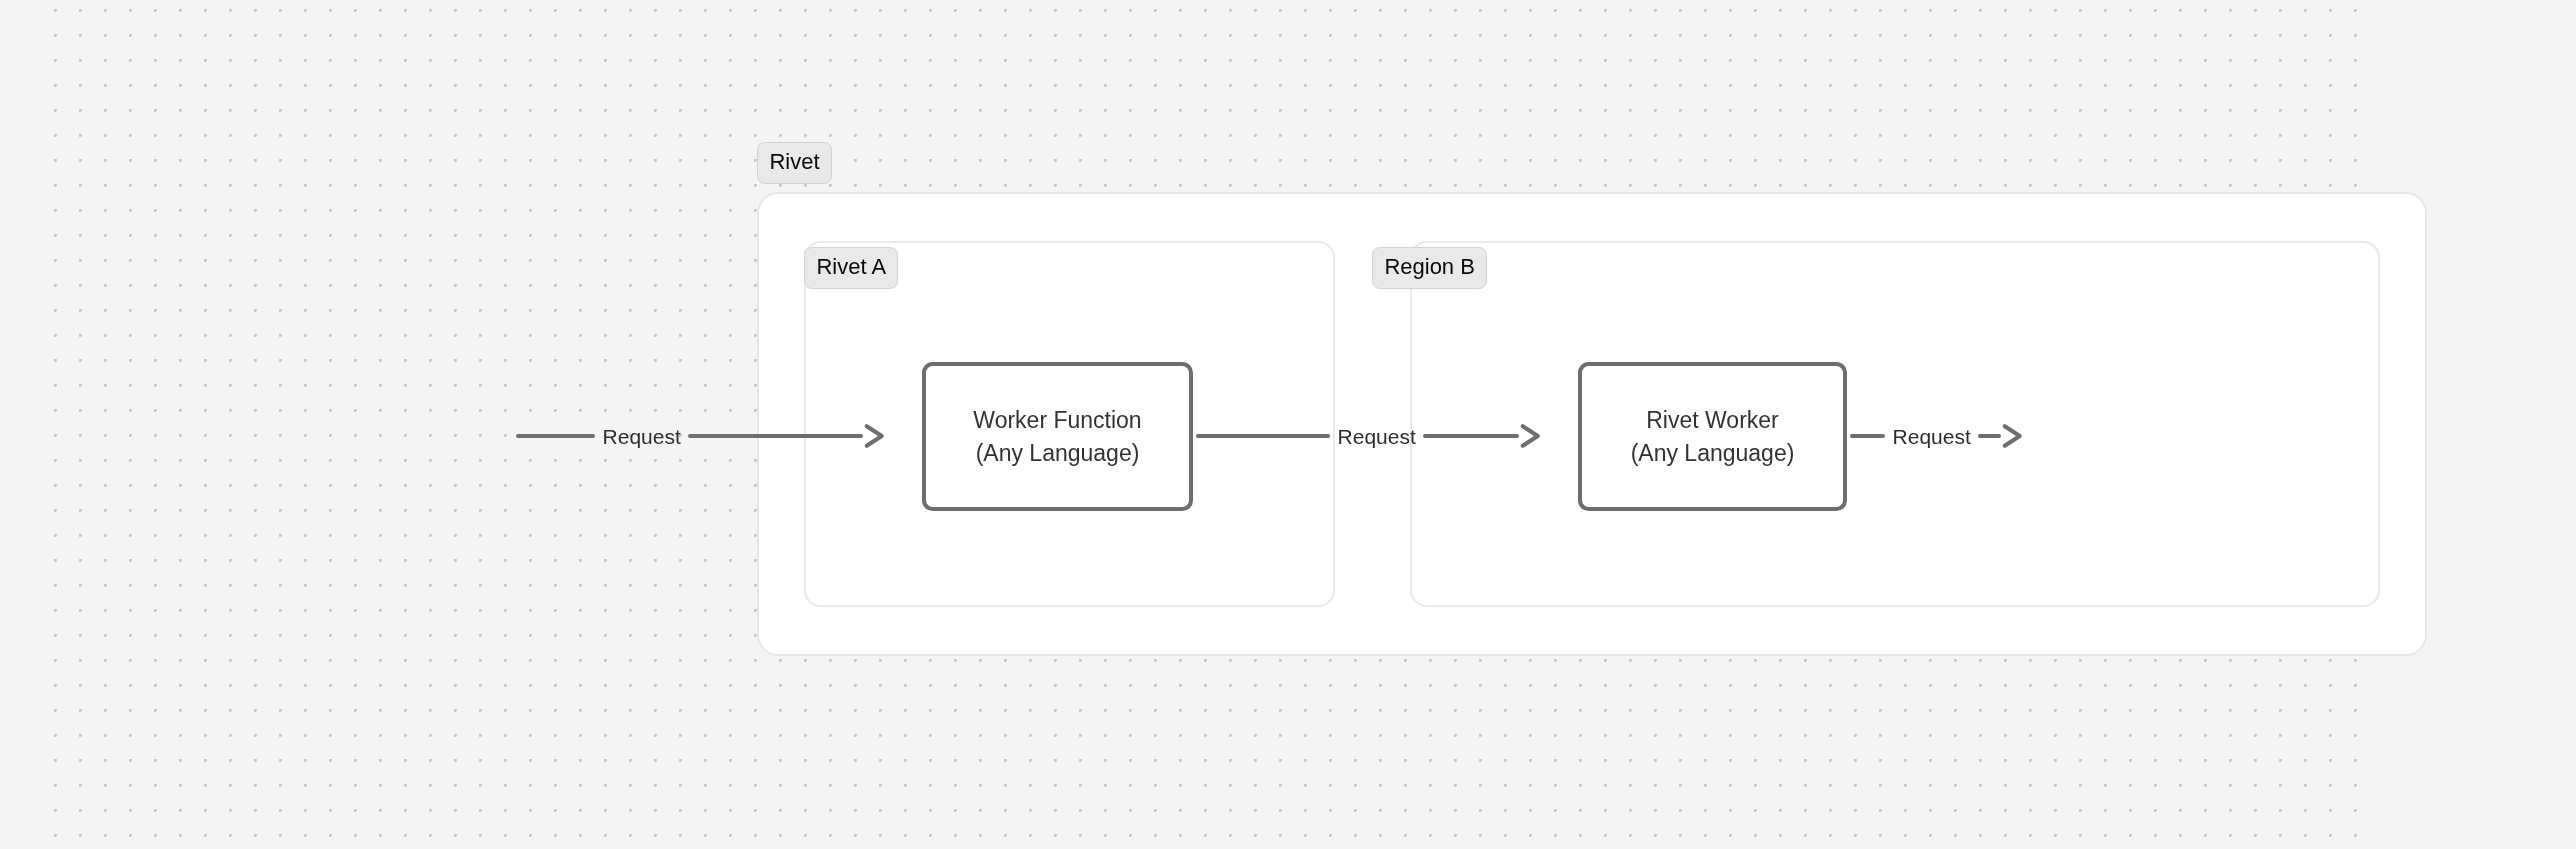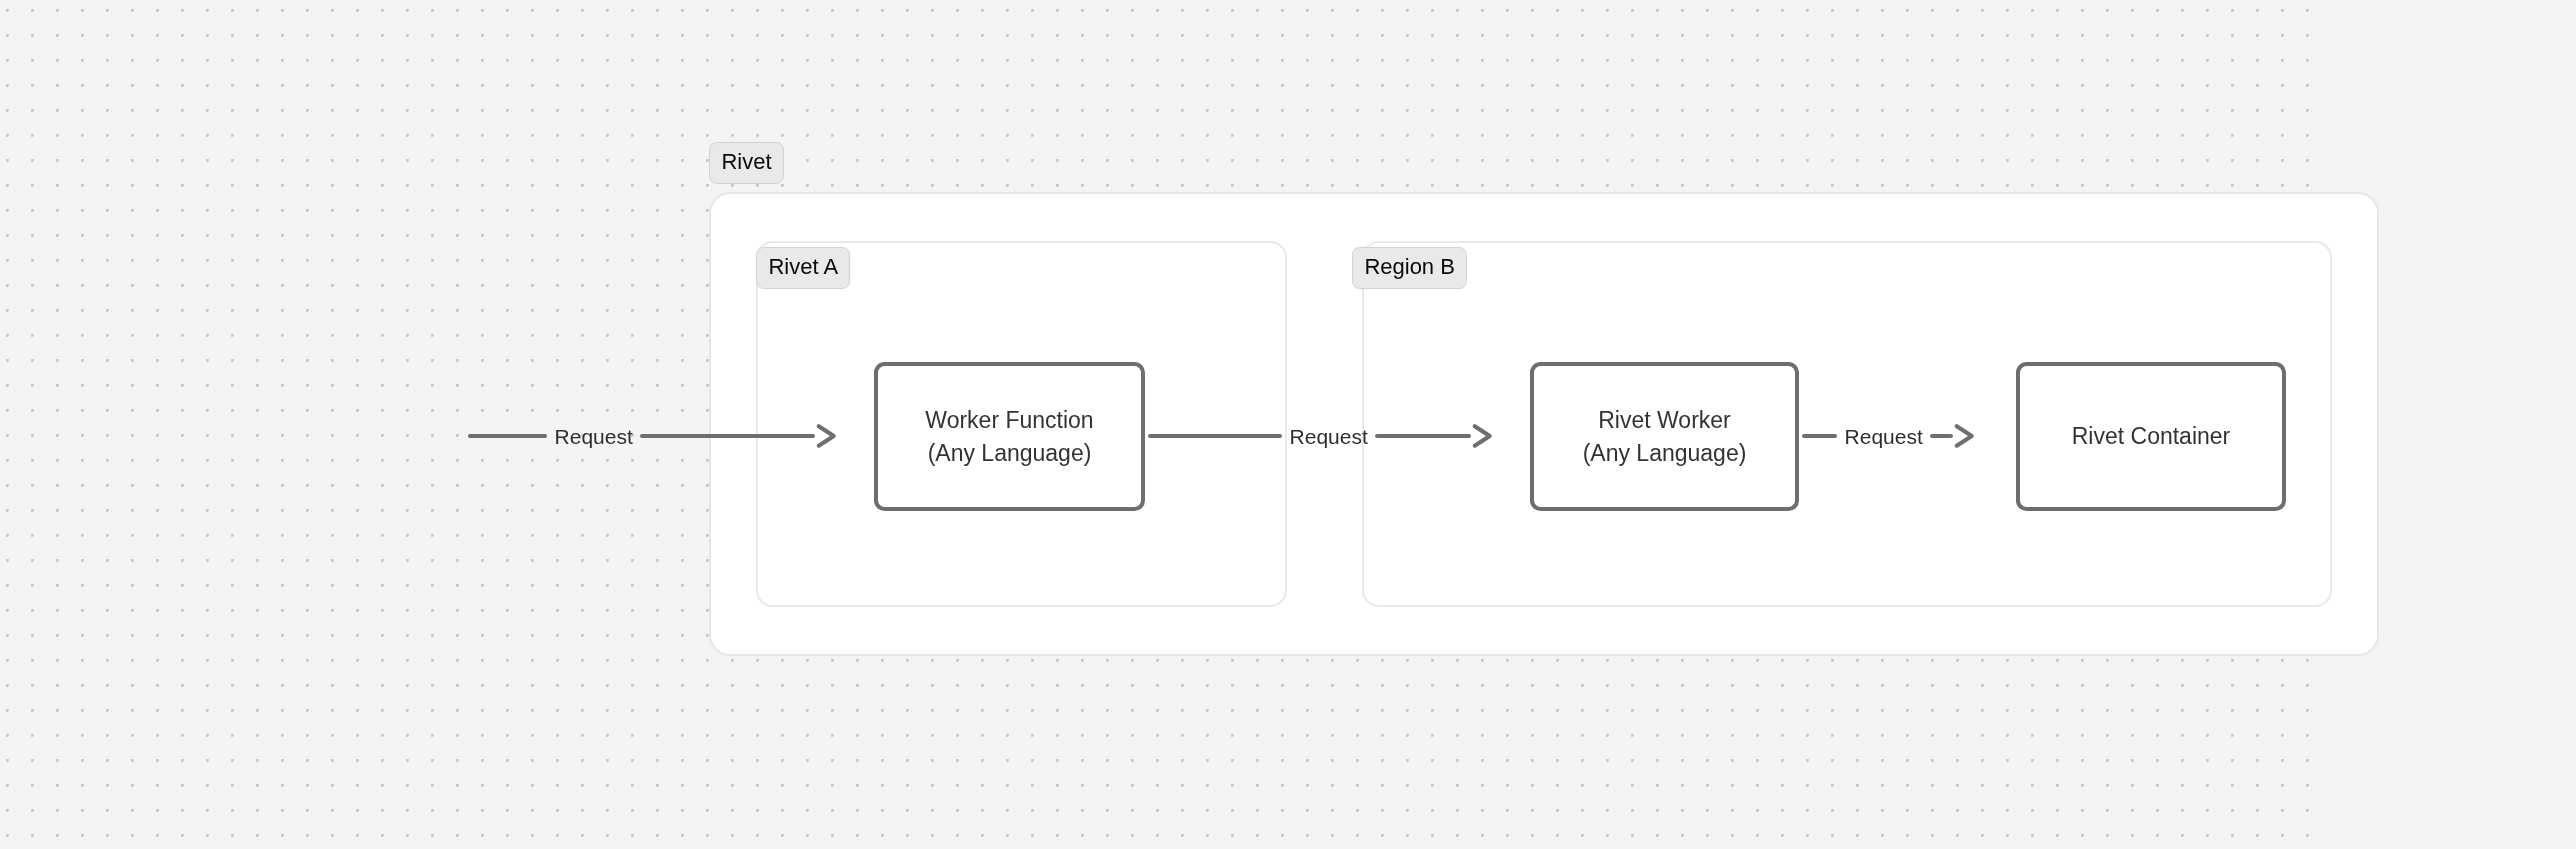--- a/index.html
+++ b/index.html
@@ -16,20 +16,21 @@
 
   
   #canvas {
     position: relative;
     width: 2316px;
     height: 850px;
     background-color: #f4f4f5;
     background-image: radial-gradient(circle at 1.4px 1.4px, #c9c9cd 1.4px, rgba(0,0,0,0) 1.6px);
     background-size: 25px 25px;
     background-position: 6px 9px;
+    margin-left: 48px;
   }
 
   
   .group {
     position: absolute;
     background: #ffffff;
     border: 2.3px solid #e6e6e8;
     border-radius: 20px;
     box-sizing: border-box;
   }
@@ -67,21 +68,21 @@
     color: #0a0a0a;
     font-size: 22px;
     line-height: 1;
     padding: 8.3px 11.4px 10px 11.4px;
     white-space: nowrap;
     box-sizing: border-box;
     z-index: 6;
   }
   .badge.rivet   { left: 709px;  top: 142px; }
   .badge.region-a{ left: 756px;  top: 247px; }
-  .badge.region-b{ left: 1352px; top: 247px; }
+  .badge.region-b{ left: 1324px; top: 247px; }
 
   
   .node {
     position: absolute;
     background: #ffffff;
     border: 4.6px solid #6e6e6e;
     border-radius: 10.6px;
     box-sizing: border-box;
     display: flex;
     flex-direction: column;
@@ -163,23 +164,20 @@
   <div class="node fn">
     <span class="line1">Worker Function</span>
     <span class="line2">(Any Language)</span>
   </div>
 
   <div class="node worker">
     <span class="line1">Rivet Worker</span>
     <span class="line2">(Any Language)</span>
   </div>
 
-  <div class="node container">
-    <span class="line1">Rivet Container</span>
-  </div>
 
   <div class="edge e1">
     <div class="seg seg-a"></div>
     <div class="elabel">Request</div>
     <div class="seg seg-b"></div>
     <div class="head">
       <svg width="26" height="30" viewBox="0 0 34 40">
         <path d="M 6 7 L 26 20 L 6 33" fill="none" stroke="#6e6e6e" stroke-width="5.5" stroke-linecap="round" stroke-linejoin="round"></path>
       </svg>
     </div>

